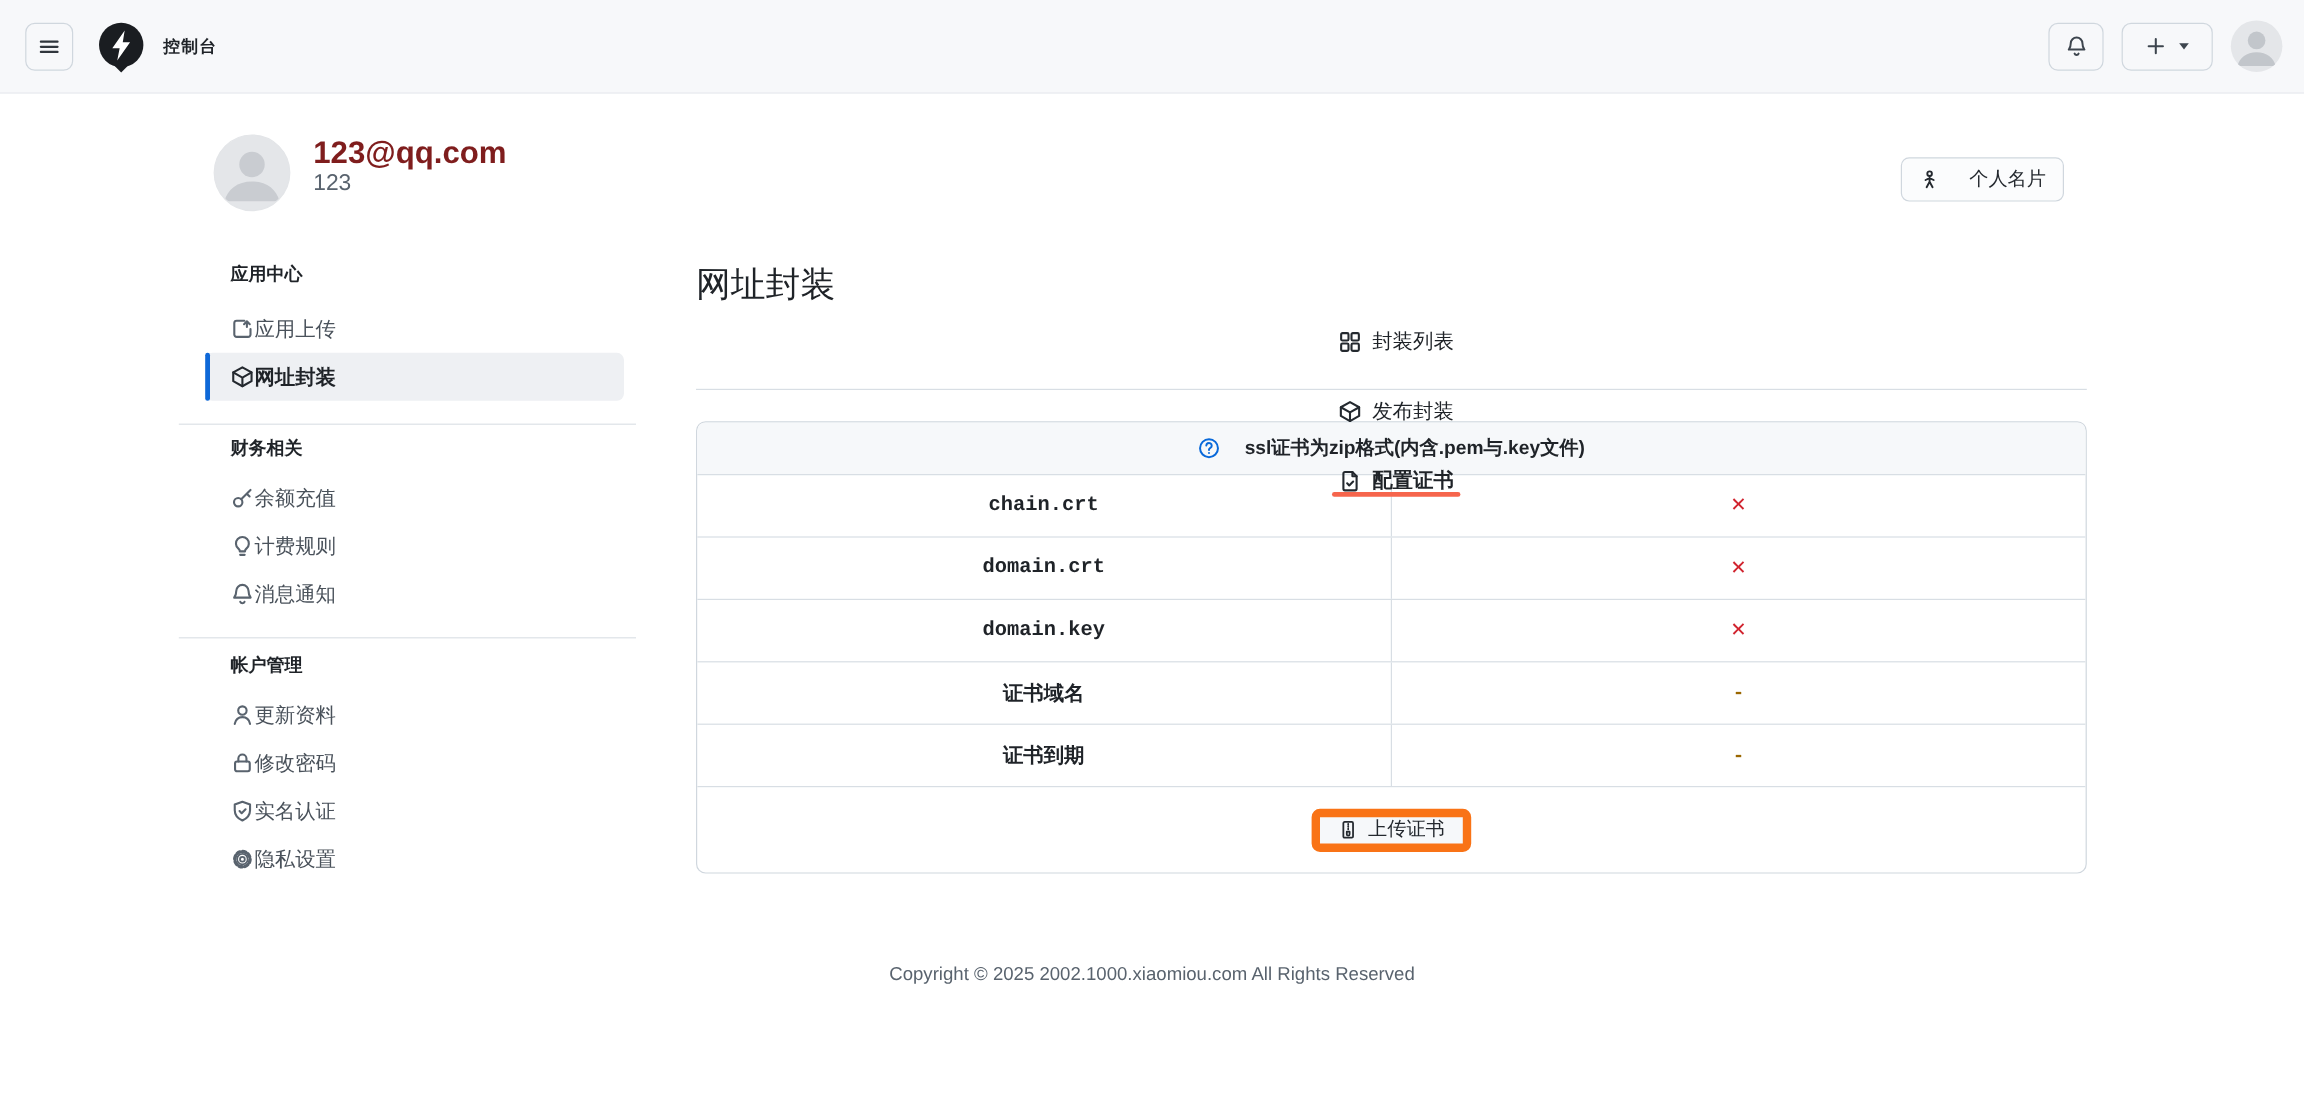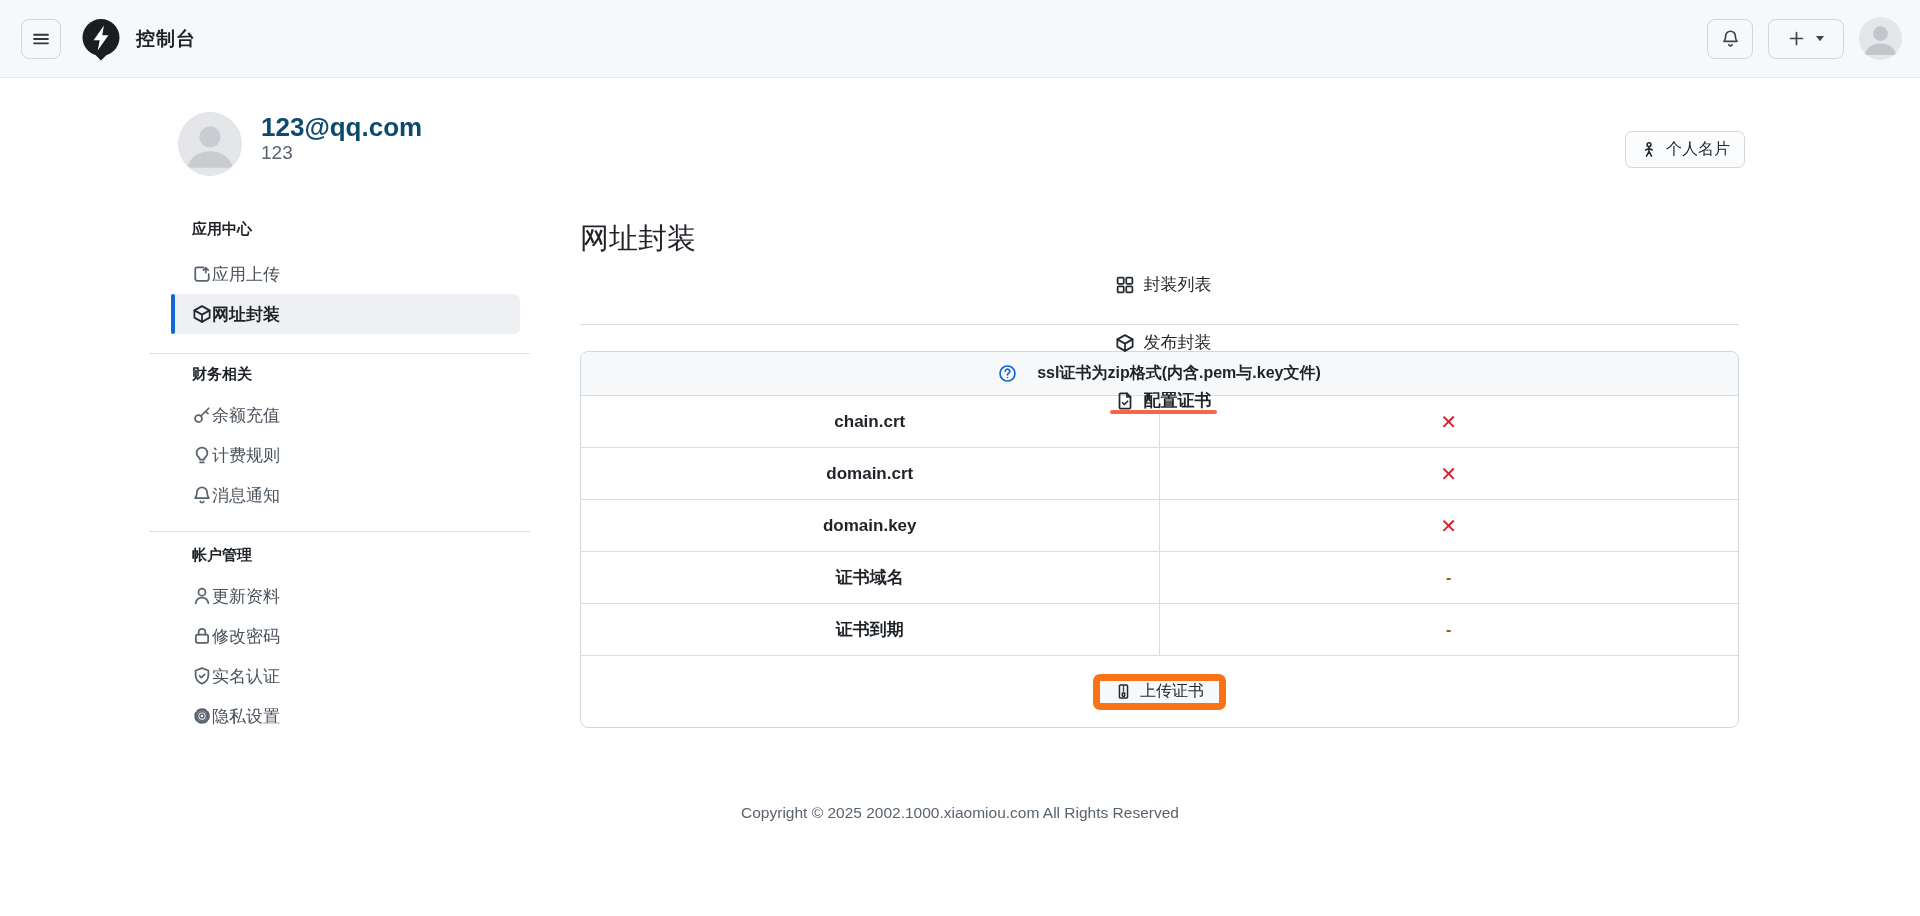--- a/index.html
+++ b/index.html
@@ -17,40 +17,40 @@
     position:absolute; left:0; top:0; right:0; height:78px;
     background:#f7f8fa; border-bottom:1px solid #e8eaee;
     display:flex; align-items:center; padding:0 18px 0 21px;
   }
   .menu-btn {
     width:40px; height:40px; border:1px solid #d0d7de; border-radius:8px;
     background:transparent; display:flex; align-items:center; justify-content:center;
     color:#30363d; cursor:pointer;
   }
   .logo { margin-left:18px; width:44px; height:44px; flex:none; }
-  .app-title { margin-left:13px; font-size:19px; font-weight:700; letter-spacing:1px; }
+  .app-title { margin-left:13px; font-size:14px; font-weight:700; letter-spacing:1px; }
   .topbar-right { margin-left:auto; display:flex; align-items:center; gap:15px; }
   .icon-btn {
     height:40px; border:1px solid #d0d7de; border-radius:8px; background:transparent;
     display:flex; align-items:center; justify-content:center; color:#3d454e; cursor:pointer;
   }
   .bell-btn { width:46px; }
   .plus-btn { width:76px; gap:10px; }
   .avatar { border-radius:50%; background:#e4e6e9; overflow:hidden; flex:none; }
   .avatar svg { display:block; width:100%; height:100%; }
   .avatar-sm { width:43px; height:43px; }
 
   
   .profile { position:absolute; left:178px; top:112px; display:flex; gap:19px; align-items:flex-start; }
   .avatar-lg { width:64px; height:64px; border:1px solid #e3e5e8; }
-  .profile-email { font-size:26px; font-weight:700; line-height:30px; color:#0c4a6e; }
+  .profile-email { font-size:26px; font-weight:700; line-height:30px; color:#7f1d1d; }
   .profile-name { font-size:19px; color:#59636e; margin-top:0; }
   .vcard-btn {
-    position:absolute; left:1625px; top:131px; height:37px; padding:0 14px;
-    display:flex; align-items:center; gap:8px;
+    position:absolute; left:1584px; top:131px; height:37px; padding:0 14px;
+    display:flex; align-items:center; gap:24px;
     border:1px solid #d0d7de; border-radius:7px; background:#fbfcfd;
     font-size:16px; color:#24292f; cursor:pointer;
   }
   .vcard-btn .icon { width:18px; height:18px; }
 
   
   .sidebar { position:absolute; left:171px; top:221px; width:349px; }
   .side-label { font-size:15px; font-weight:700; line-height:16px; padding:0 0 17px 21px; color:#1f2328; }
   .side-label.tight { padding-bottom:13px; }
   .side-item {
@@ -84,21 +84,21 @@
   }
 
   .card { margin-top:26px; border:1px solid #d0d7de; border-radius:8px; overflow:hidden; background:#fff; }
   .card-header {
     height:44px; background:#f6f8fa; border-bottom:1px solid #d8dee4;
     display:flex; align-items:center; justify-content:center; gap:20px;
     font-size:16px; font-weight:700; color:#1f2328;
   }
   .card-header .icon { width:19px; height:19px; color:var(--accent-blue,#0969da); }
   .trow { display:grid; grid-template-columns:1fr 1fr; height:52px; border-bottom:1px solid #d8dee4; }
-  .tcell { display:flex; align-items:center; justify-content:center; font-size:17px; font-weight:700; color:#1f2328; }
+  .tcell { display:flex; align-items:center; justify-content:center; font-size:17px; font-weight:700; color:#1f2328;font-family:Liberation Mono, monospace; }
   .tcell.lbl { border-right:1px solid #d8dee4; }
   .sym-x { color:var(--danger-red,#d1242f); font-size:20px; font-weight:400; line-height:1; }
   .sym-dash { color:var(--warn-yellow,#9a6700); font-size:16px; font-weight:700; line-height:1; }
   .card-footer { height:71px; display:flex; align-items:center; justify-content:center; }
   .upload-btn {
     height:36px; padding:0 15px; display:flex; align-items:center; gap:8px;
     background:#f6f8fa; border:7px solid #f97316; border-radius:7px;
     font-size:16px; color:#24292f; cursor:pointer;
   }
   .upload-btn .icon { width:17px; height:17px; }

